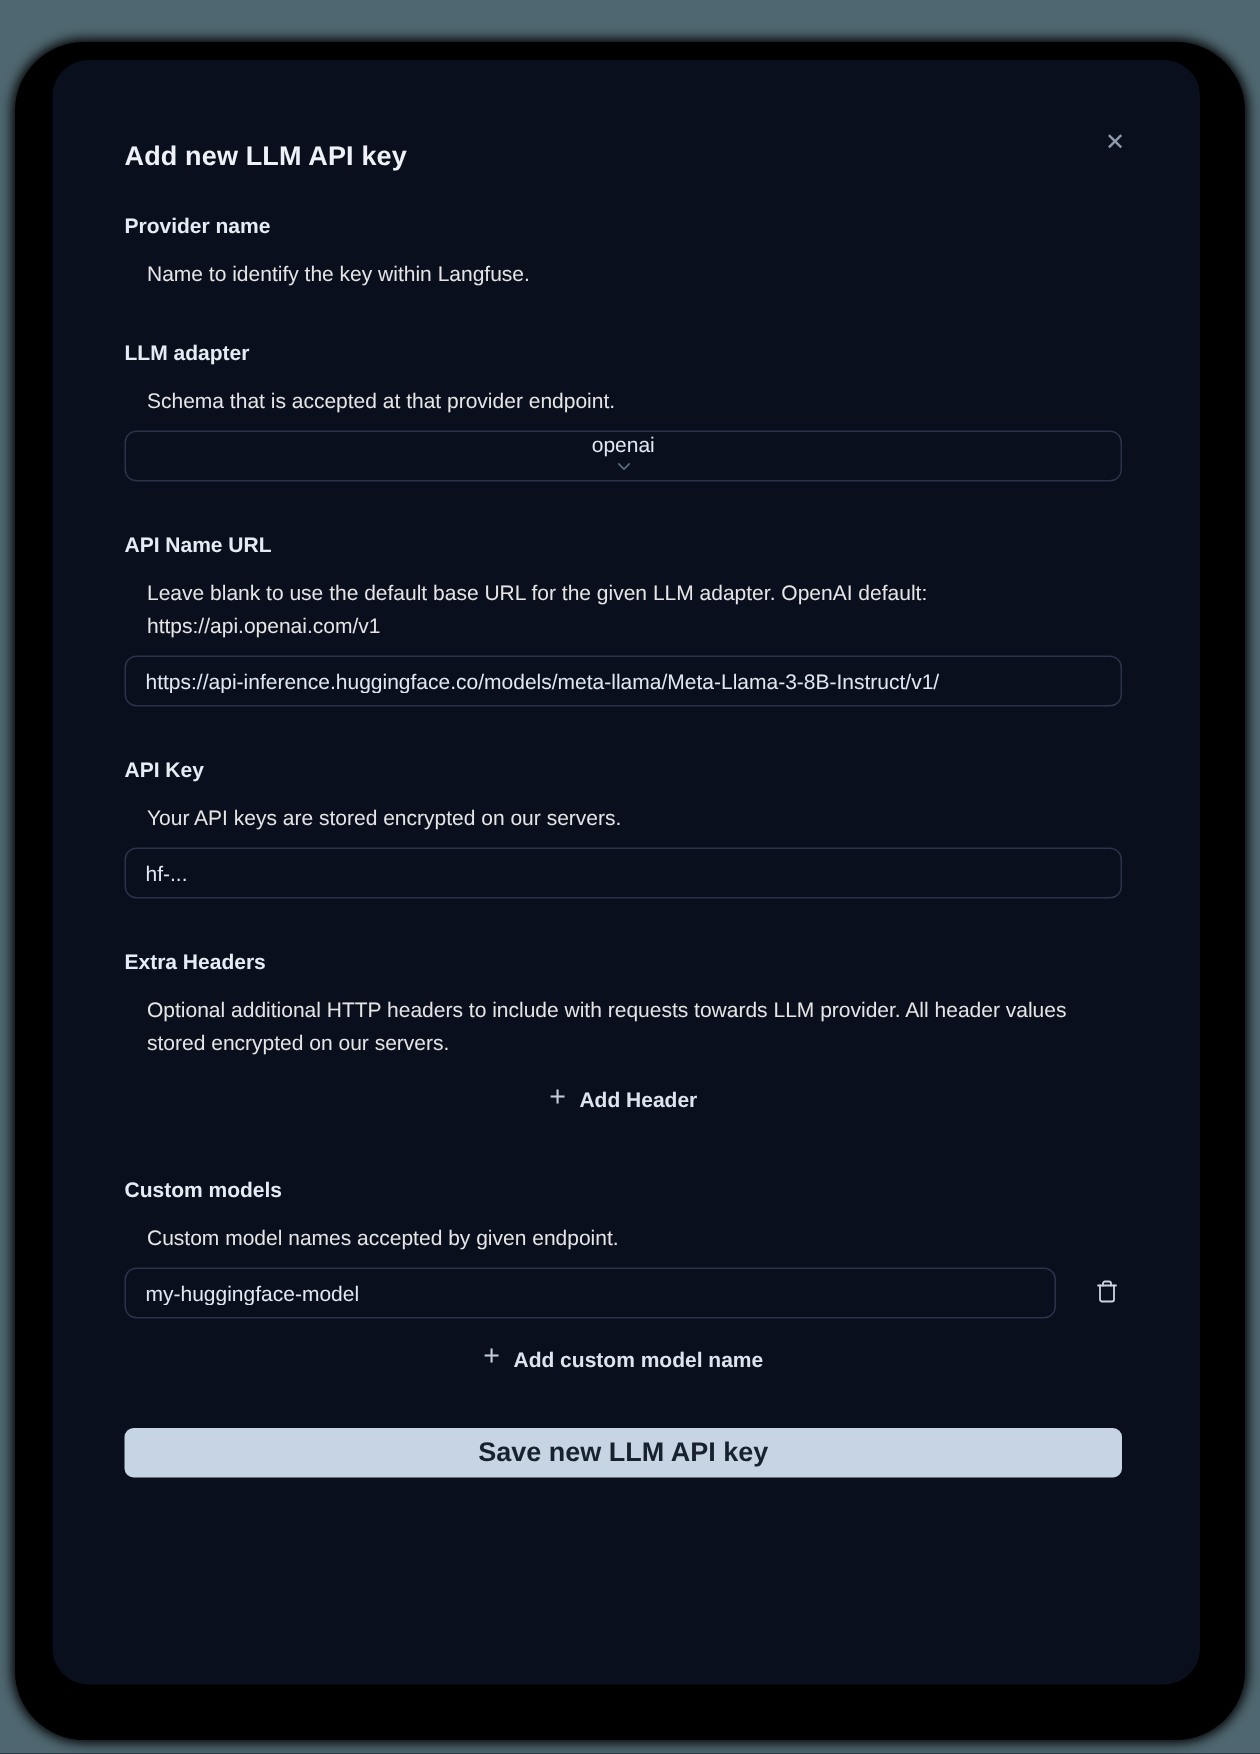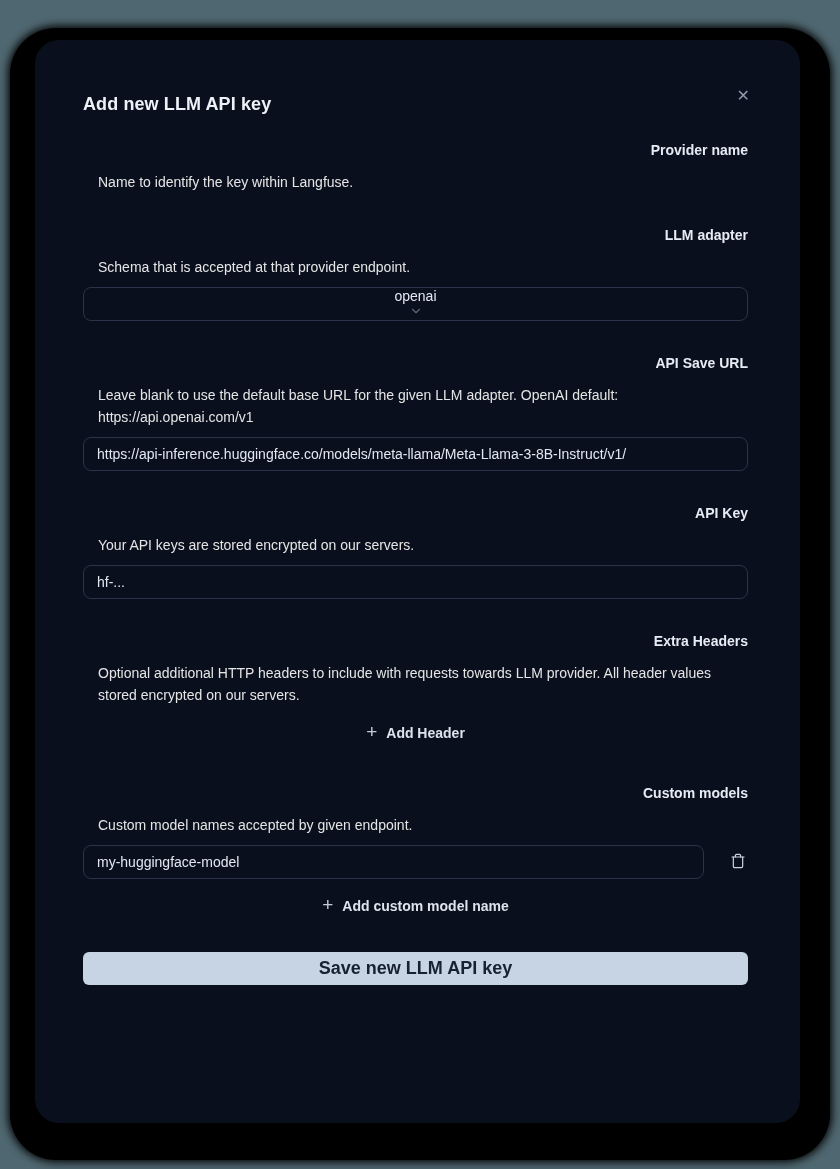--- a/index.html
+++ b/index.html
@@ -49,21 +49,20 @@
     margin-top: -6px;
     margin-right: -4px;
   }
   .group { margin-bottom: 32px; }
   .field-label {
     font-size: 14px;
     font-weight: 700;
     color: #e6ecf4;
     line-height: 20px;
     margin-bottom: 11px;
-    text-align: right;
   }
   .field-desc {
     font-size: 14px;
     color: #e5e5e5;
     line-height: 22px;
     margin-bottom: 9px;
     margin-left: 15px;
   }
   .text-input, .select-box {
     width: 100%;
@@ -174,21 +173,21 @@
       <span>openai</span>
       <span>
         <svg width="14" height="14" viewBox="0 0 24 24" fill="none" stroke="#5b6a84" stroke-width="2" stroke-linecap="round" stroke-linejoin="round">
             <path d="m6 9 6 6 6-6"></path>
           </svg>
       </span>
     </div>
   </div>
 
   <div class="group">
-    <div class="field-label">API Save URL</div>
+    <div class="field-label">API Name URL</div>
     <div class="field-desc">Leave blank to use the default base URL for the given LLM adapter. OpenAI default: https://api.openai.com/v1</div>
     <input type="text" class="text-input" value="https://api-inference.huggingface.co/models/meta-llama/Meta-Llama-3-8B-Instruct/v1/" style="">
   </div>
 
   <div class="group">
     <div class="field-label">API Key</div>
     <div class="field-desc">Your API keys are stored encrypted on our servers.</div>
     <input type="text" class="text-input" value="hf-..." style="">
   </div>
 

